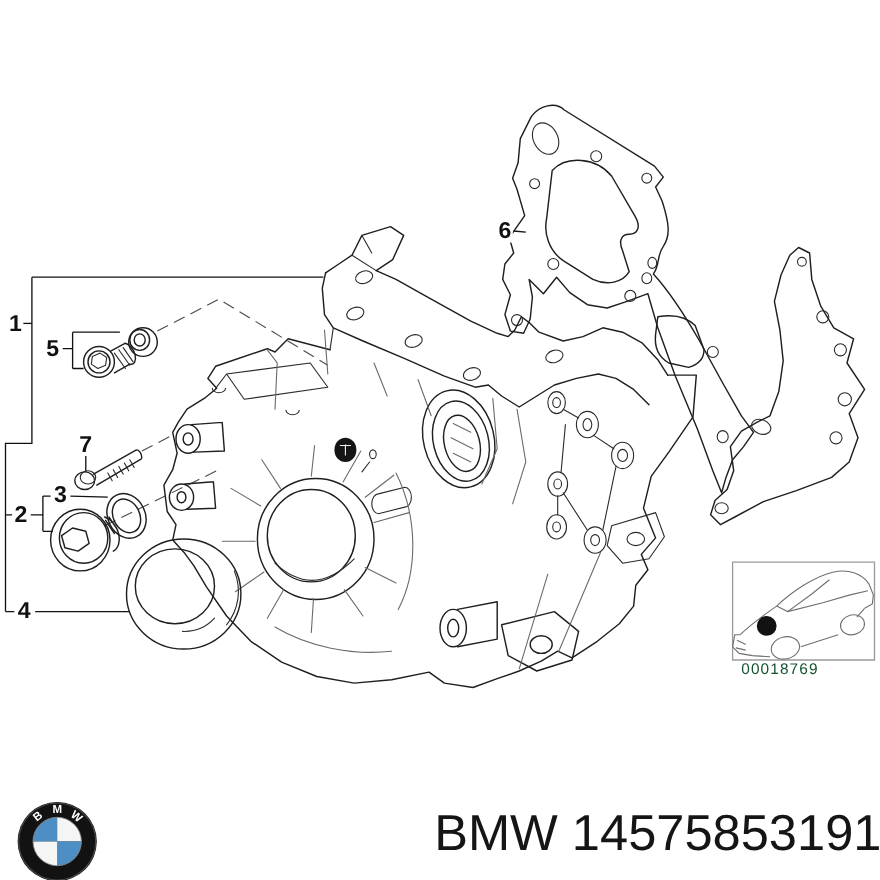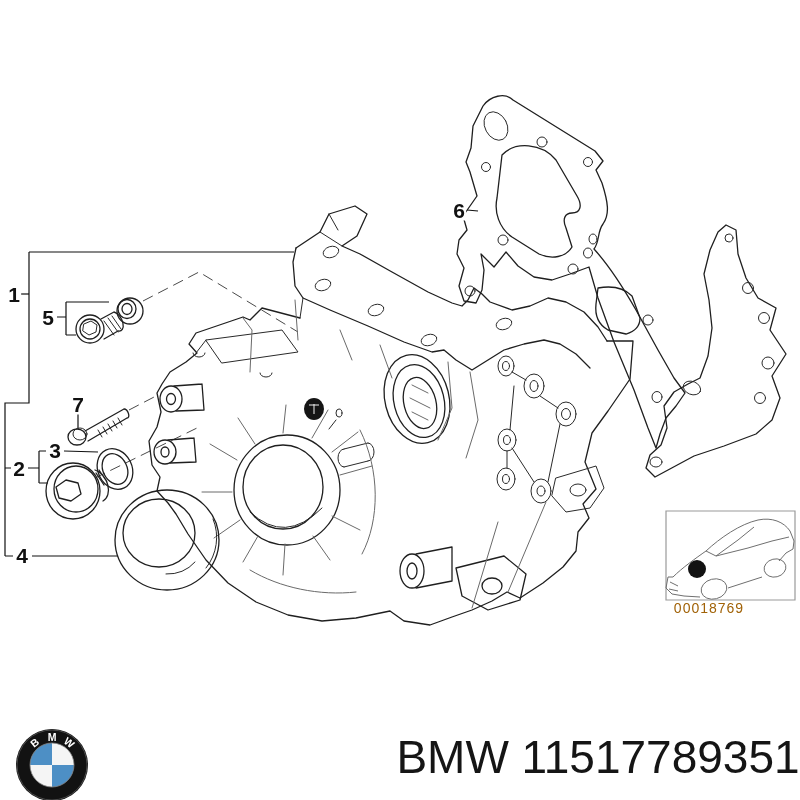--- a/index.html
+++ b/index.html
@@ -2,21 +2,21 @@
 <html><head>
 <meta charset="utf-8">
 <style>
   html,body{margin:0;padding:0;background:#fff;}
   #stage{position:relative;width:800px;height:800px;background:#fff;overflow:hidden;
          font-family:"Liberation Sans", sans-serif;}
   #artwork{position:absolute;left:0;top:0;}
   .callout{position:absolute;transform:translate(-50%,-50%);font-weight:bold;
            font-size:21px;color:#111;line-height:1;background:#fff;padding:0 1px;}
   #thumb-code{position:absolute;left:709px;top:600px;transform:translateX(-50%);
-              font-size:14px;color:#a16207;letter-spacing:1px;}
+              font-size:14px;color:#14532d;letter-spacing:1px;}
   #part-label{position:absolute;left:598px;top:734px;transform:translateX(-50%);
               font-size:46px;color:#151515;line-height:1;white-space:nowrap;}
   svg *{vector-effect:non-scaling-stroke;}
   .ln{fill:none;stroke:#1f1f1f;stroke-width:1.3;stroke-linejoin:round;stroke-linecap:round;}
   .ln2{fill:none;stroke:#2a2a2a;stroke-width:1;stroke-linejoin:round;stroke-linecap:round;}
   .soft{fill:none;stroke:#6a6a6a;stroke-width:1;stroke-linecap:round;}
   .lead{fill:none;stroke:#111;stroke-width:1.2;stroke-linecap:butt;}
   .dash{fill:none;stroke:#4a4a4a;stroke-width:1;stroke-dasharray:11 6;}
 </style>
 </head>
@@ -269,15 +269,15 @@
   <div class="callout" style="left:14px;top:294px">1</div>
   <div class="callout" style="left:19px;top:468px">2</div>
   <div class="callout" style="left:55px;top:450px">3</div>
   <div class="callout" style="left:22px;top:555px">4</div>
   <div class="callout" style="left:48px;top:317px">5</div>
   <div class="callout" style="left:459px;top:210px">6</div>
   <div class="callout" style="left:78px;top:404px">7</div>
 
   <div id="thumb-code">00018769</div>
 
-  <div id="part-label">BMW 11517789351</div>
+  <div id="part-label">BMW 14575853191</div>
 
 </div>
 
 </body></html>

